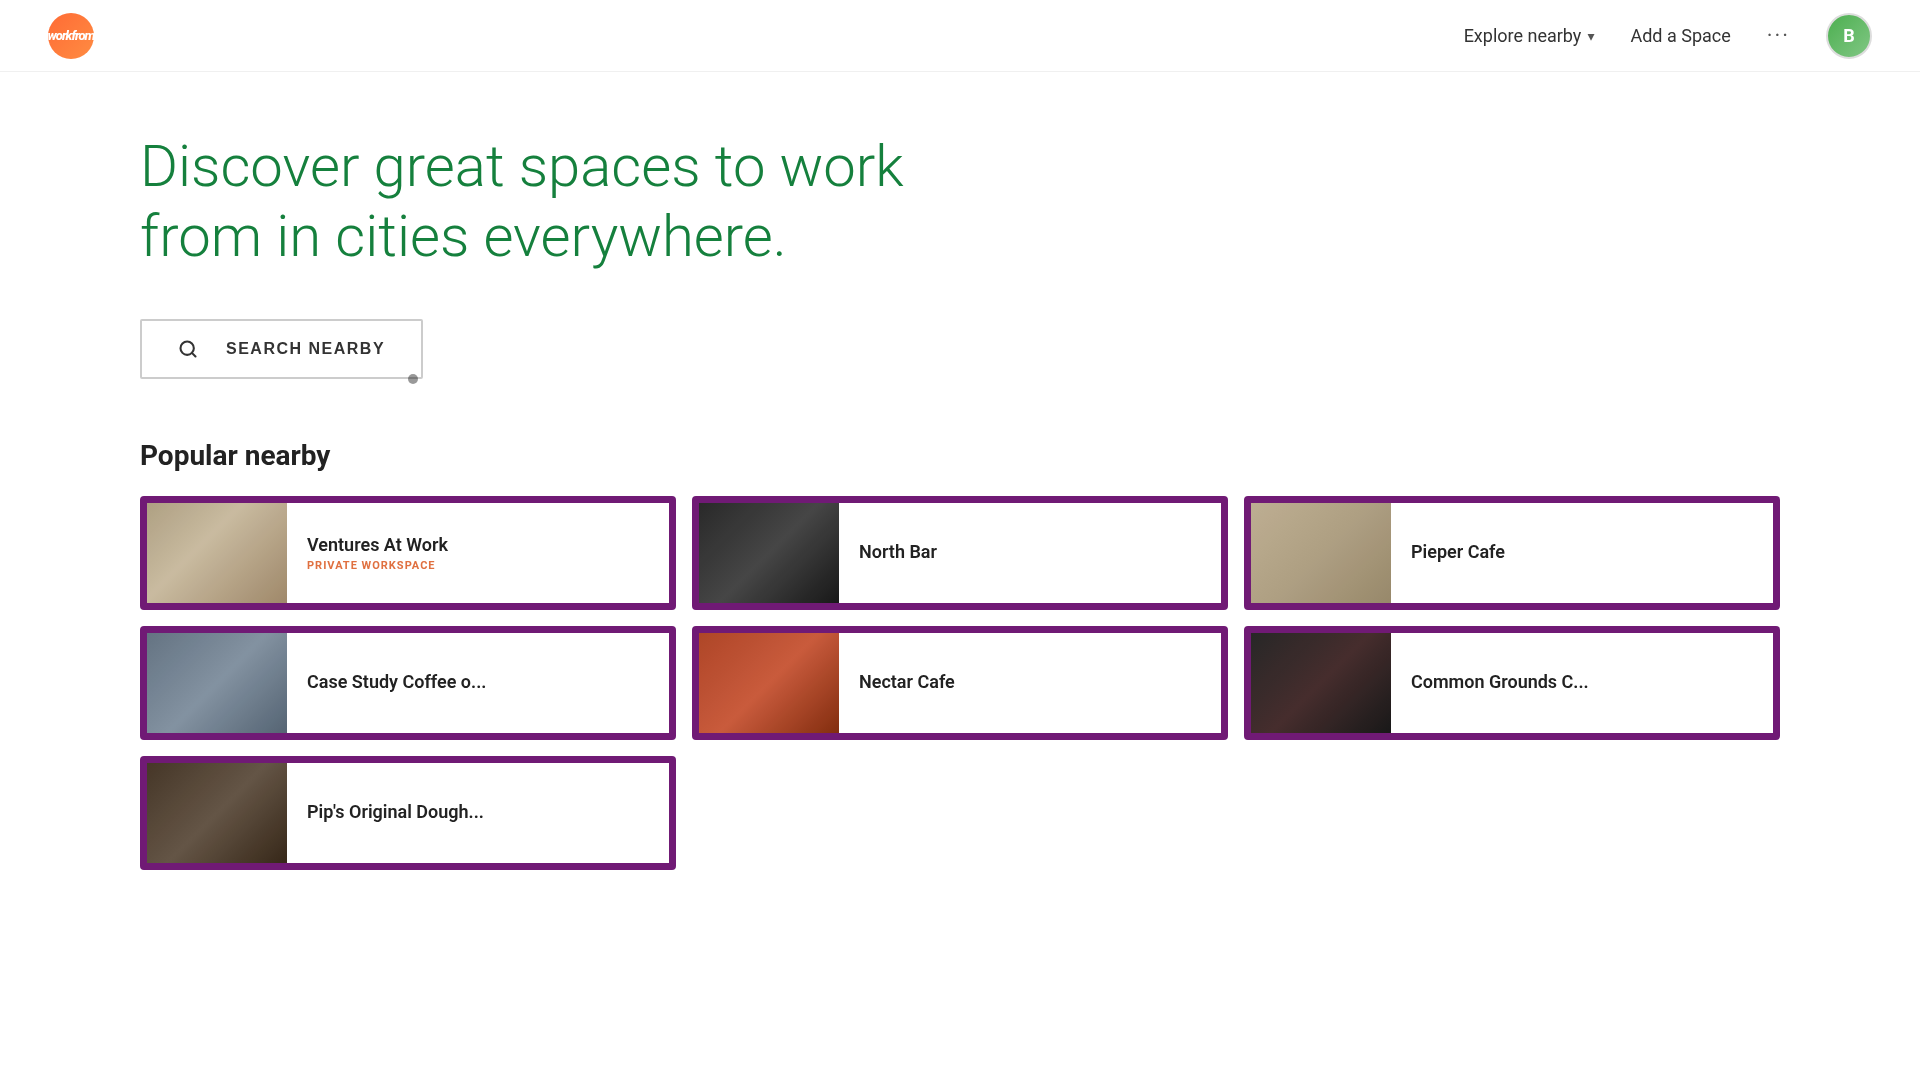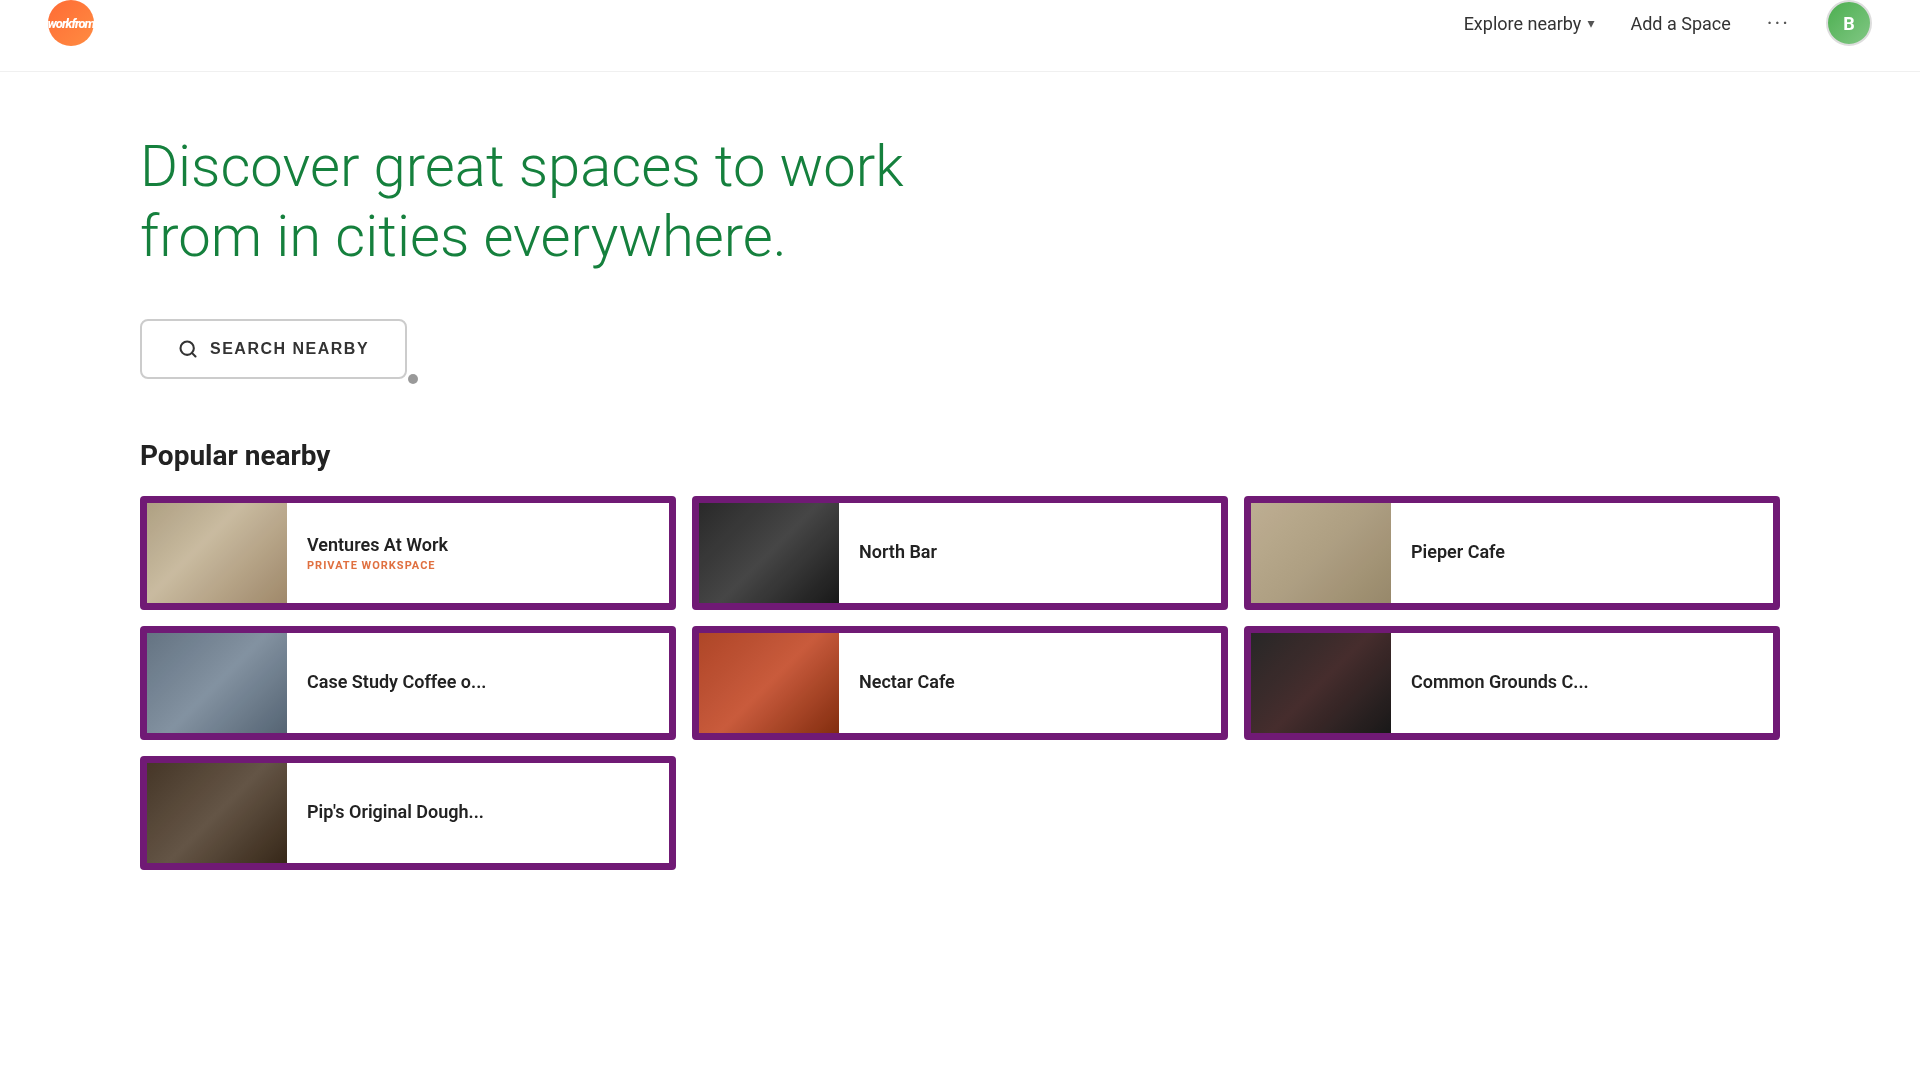--- a/index.html
+++ b/index.html
@@ -5,21 +5,21 @@
     * { margin: 0; padding: 0; box-sizing: border-box; }
     body {
       font-family: -apple-system, BlinkMacSystemFont, 'Segoe UI', Roboto, sans-serif;
       background: #fff;
       color: #333;
     }
 
     
     header {
       display: flex;
-      align-items: flex-start;
+      align-items: center;
       justify-content: space-between;
       padding: 0 48px;
       height: 72px;
       border-bottom: 1px solid #f0f0f0;
     }
     .logo {
       display: flex;
       align-items: center;
     }
     .logo-circle {
@@ -90,30 +90,30 @@
       font-weight: 300;
       color: #15803d;
       line-height: 1.2;
       max-width: 820px;
       margin-bottom: 48px;
     }
 
     .search-btn {
       display: flex;
       align-items: center;
-      gap: 12px;
+      gap: 28px;
       border: 2px solid #ccc;
       background: #fff;
       padding: 18px 36px;
       font-size: 16px;
       font-weight: 700;
       letter-spacing: 1.5px;
       color: #333;
       cursor: pointer;
-      border-radius: 8px;
+      border-radius: 2px;
       text-transform: uppercase;
       margin-bottom: 60px;
     }
     .search-icon-svg {
       width: 20px;
       height: 20px;
     }
 
     .section-title {
       font-size: 28px;

